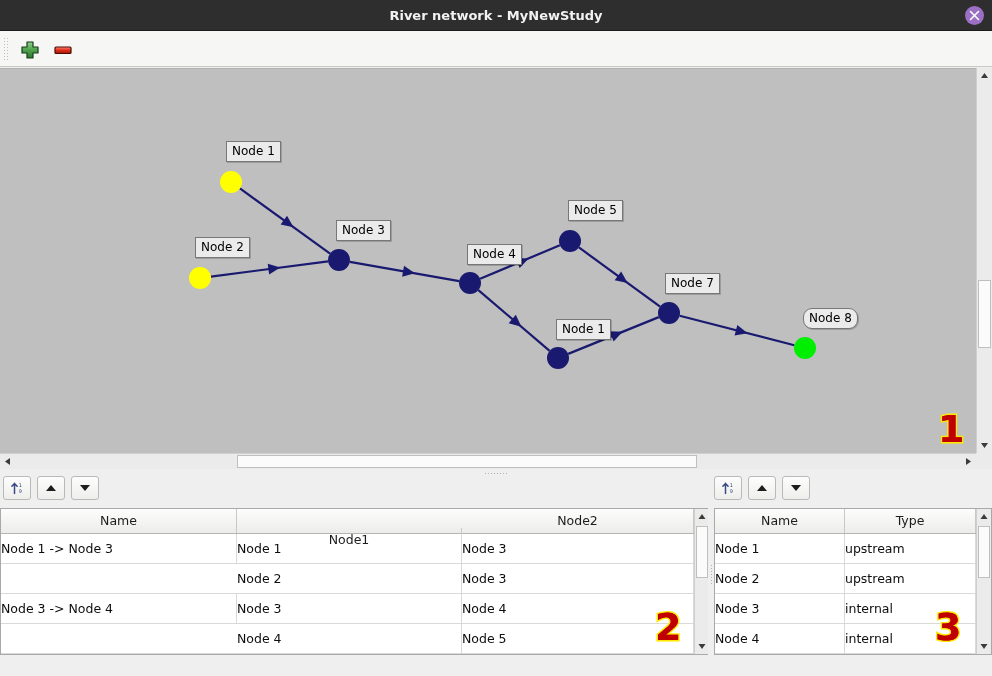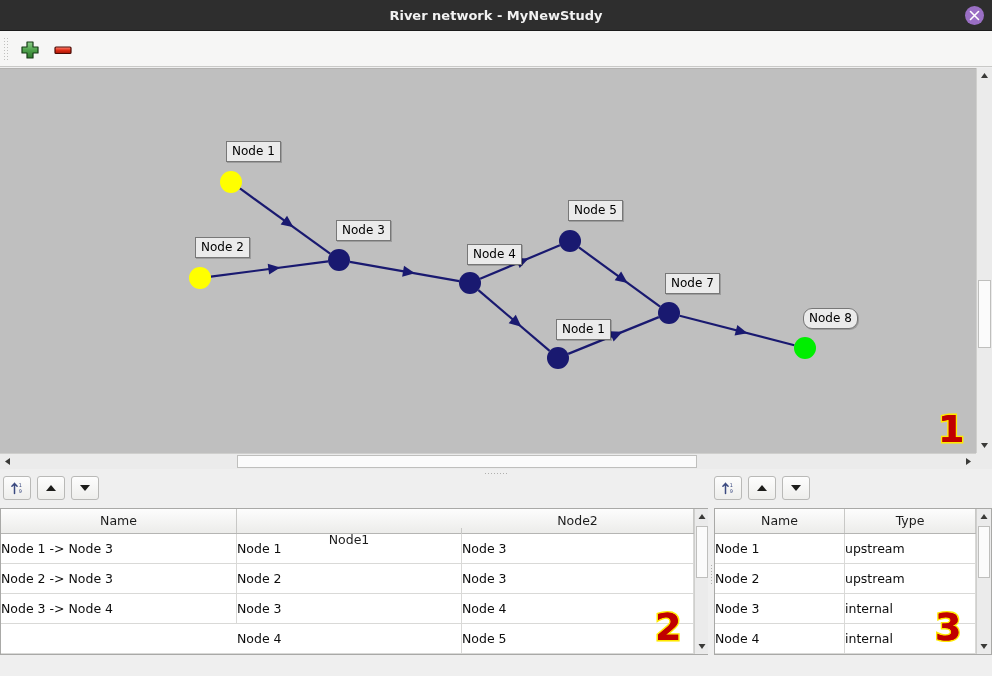--- a/index.html
+++ b/index.html
@@ -339,21 +339,20 @@
           <div class="th" style="left: 236px; width: 225px; margin-top: 19px;">Node1</div>
           <div class="th" style="left: 461px; width: 232px; text-align: center;">Node2</div>
         </div>
       <div id="reaches-body">
           <div class="trow" style="top: 25px; height: 30px;">
             <div class="td" style="left: 0px; width: 236px; height: 29px; line-height: 29px;">Node 1 -&gt; Node 3</div>
             <div class="td" style="left: 236px; width: 225px; height: 29px; line-height: 29px;">Node 1</div>
             <div class="td" style="left: 461px; width: 232px; height: 29px; line-height: 29px;">Node 3</div>
           </div>
           <div class="trow" style="top: 55px; height: 30px;">
-            <div class="td" style="left: 0px; width: 236px; height: 29px; line-height: 29px;">Node 2 -&gt; Node 3</div>
             <div class="td" style="left: 236px; width: 225px; height: 29px; line-height: 29px;">Node 2</div>
             <div class="td" style="left: 461px; width: 232px; height: 29px; line-height: 29px;">Node 3</div>
           </div>
           <div class="trow" style="top: 85px; height: 30px;">
             <div class="td" style="left: 0px; width: 236px; height: 29px; line-height: 29px;">Node 3 -&gt; Node 4</div>
             <div class="td" style="left: 236px; width: 225px; height: 29px; line-height: 29px;">Node 3</div>
             <div class="td" style="left: 461px; width: 232px; height: 29px; line-height: 29px;">Node 4</div>
           </div>
           <div class="trow" style="top: 115px; height: 30px;">
             <div class="td" style="left: 236px; width: 225px; height: 29px; line-height: 29px;">Node 4</div>

